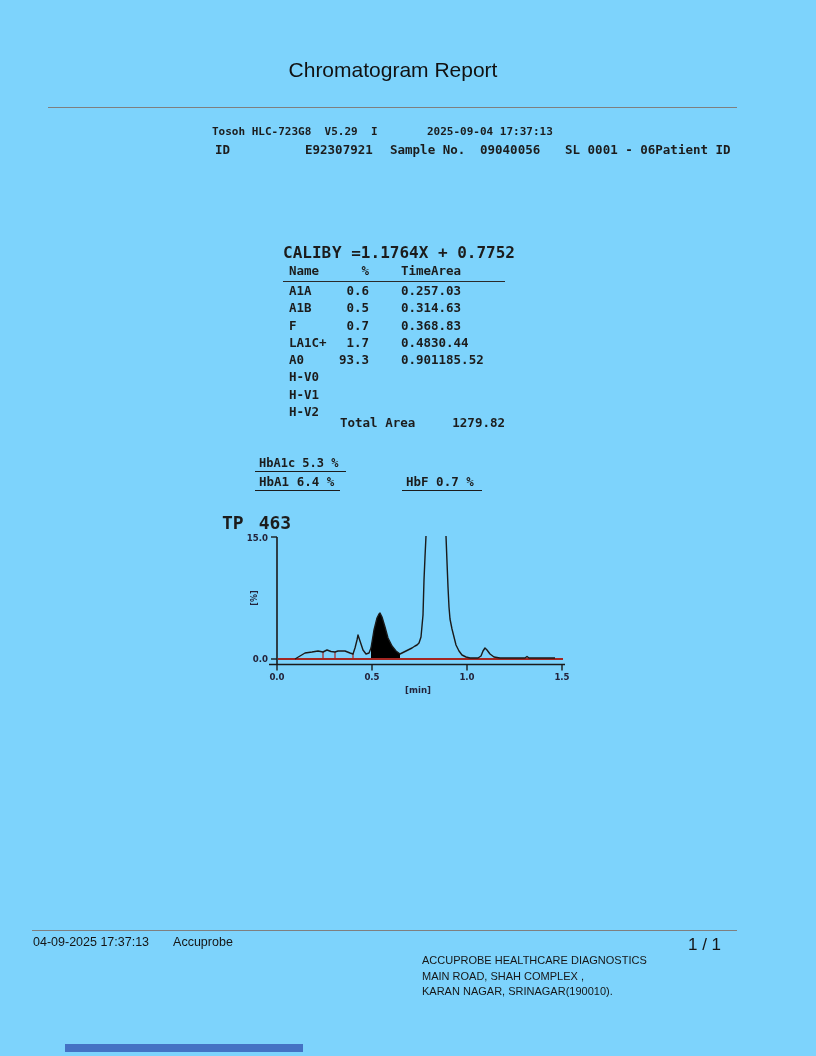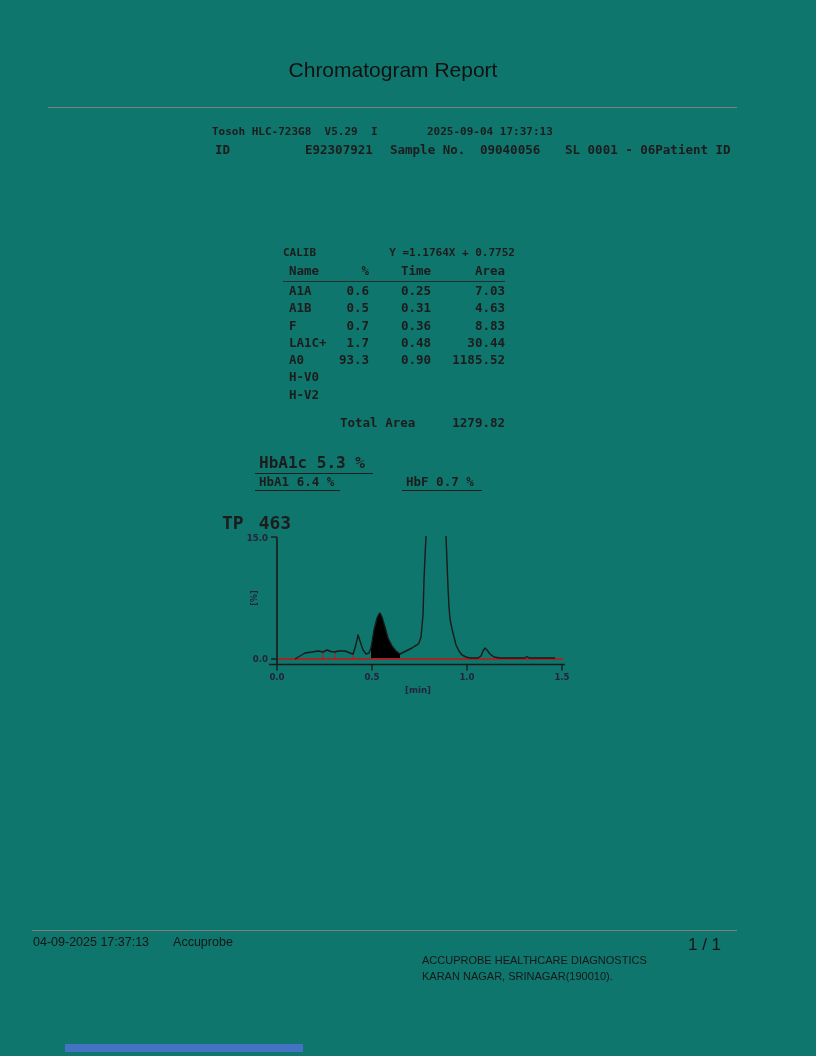--- a/index.html
+++ b/index.html
@@ -1,16 +1,16 @@
 <!DOCTYPE html>
 <html><head>
 <meta charset="utf-8">
 <style>
   html,body{margin:0;padding:0;background:#fff;}
-  .page{position:relative;width:816px;height:1056px;background:#0f766e;overflow:hidden;
+  .page{position:relative;width:816px;height:1056px;background:#7dd3fc;overflow:hidden;
         font-family:"Liberation Sans",sans-serif;color:#1a1a1a;}
   .pre{white-space:pre;}
 
   
   .doc-title{position:absolute;top:58px;left:0;width:786px;text-align:center;
              font-size:21px;font-weight:400;color:#111;}
   .rule{position:absolute;height:0;border-top:1px solid #7f7f7f;}
   .rule-top{top:107px;left:48px;width:689px;}
   .rule-footer{top:930px;left:32px;width:705px;}
 
@@ -18,35 +18,35 @@
   .mono{font-family:"DejaVu Sans Mono",monospace;font-weight:bold;color:#1c1c1c;}
   .device-line{position:absolute;top:125px;left:212px;font-size:11px;}
   .device-date{position:absolute;top:125px;left:427px;font-size:11px;}
   .rfields{position:absolute;top:141px;left:215px;display:flex;flex-direction:row;}
   .rfield{display:flex;height:17.4px;line-height:17.4px;font-size:12.5px;}
   .rfield .lbl{width:90px;}
   .rfield .val{width:85px;}
 
   
   .calib-line{position:absolute;top:244px;left:283px;width:232px;display:flex;
-              justify-content:space-between;font-size:11px;line-height:17.4px;}
+              justify-content:space-between;font-size:16px;line-height:17.4px;}
   .peak-table{position:absolute;top:262px;left:283px;width:222px;font-size:12.5px;}
   .trow{display:flex;height:17.3px;line-height:17.3px;}
   .thead{border-bottom:1.3px solid #2a2a2a;height:19px;line-height:17px;}
   .c-name{width:56px;padding-left:6px;box-sizing:border-box;}
   .c-pct{width:30px;text-align:right;}
   .c-time{width:62px;text-align:right;}
-  .c-area{width:74px;text-align:right;}
+  .c-area{width:74px;}
 
   .total-row{position:absolute;top:414px;left:283px;width:222px;display:flex;
              font-size:12.5px;line-height:17.3px;}
   .total-row .spacer{width:57px;}
   .total-row .tv{flex:1;text-align:right;}
 
-  .hba1c-row{position:absolute;top:455px;left:255px;font-size:16px;line-height:16px;}
+  .hba1c-row{position:absolute;top:455px;left:255px;font-size:12px;line-height:16px;}
   .hba1c-row .u{border-bottom:1.6px solid #1c1c1c;padding:0 8px 1px 4px;}
   .sub-results{position:absolute;top:474px;left:0;font-size:12.5px;line-height:15px;}
   .sub-results .u1{position:absolute;left:255px;border-bottom:1.2px solid #1c1c1c;padding:0 6px 1px 4px;white-space:pre;}
   .sub-results .u2{position:absolute;left:402px;border-bottom:1.2px solid #1c1c1c;padding:0 8px 1px 4px;white-space:pre;}
 
   
   .tp-line{position:absolute;top:512px;left:222px;font-size:18px;}
   .tp-line .tpv{margin-left:15px;}
   .chart-svg{position:absolute;top:512px;left:210px;}
   .axis-text{font-family:"DejaVu Sans",sans-serif;font-size:8.6px;font-weight:bold;fill:#23233a;}
@@ -135,20 +135,26 @@
       <span class="c-area">30.44</span>
     </div>
     <div class="trow">
       <span class="c-name">A0</span>
       <span class="c-pct">93.3</span>
       <span class="c-time">0.90</span>
       <span class="c-area">1185.52</span>
     </div>
     <div class="trow">
       <span class="c-name">H-V0</span>
+      <span class="c-pct"></span>
+      <span class="c-time"></span>
+      <span class="c-area"></span>
+    </div>
+    <div class="trow">
+      <span class="c-name">H-V1</span>
       <span class="c-pct"></span>
       <span class="c-time"></span>
       <span class="c-area"></span>
     </div>
     <div class="trow">
       <span class="c-name">H-V2</span>
       <span class="c-pct"></span>
       <span class="c-time"></span>
       <span class="c-area"></span>
     </div>
@@ -208,17 +214,18 @@
     <text class="axis-text" x="208" y="181" text-anchor="middle">[min]</text>
   </svg>
 
   <div class="rule rule-footer"></div>
   <div class="footer-line">
     <span>04-09-2025 17:37:13</span><span class="op">Accuprobe</span>
   </div>
   <div class="page-num">1 / 1</div>
   <div class="address">
     <div>ACCUPROBE HEALTHCARE DIAGNOSTICS</div>
+    <div>MAIN ROAD, SHAH COMPLEX ,</div>
     <div>KARAN NAGAR, SRINAGAR(190010).</div>
   </div>
   <div class="bottom-bar"></div>
 
 </div>
 
 </body></html>

